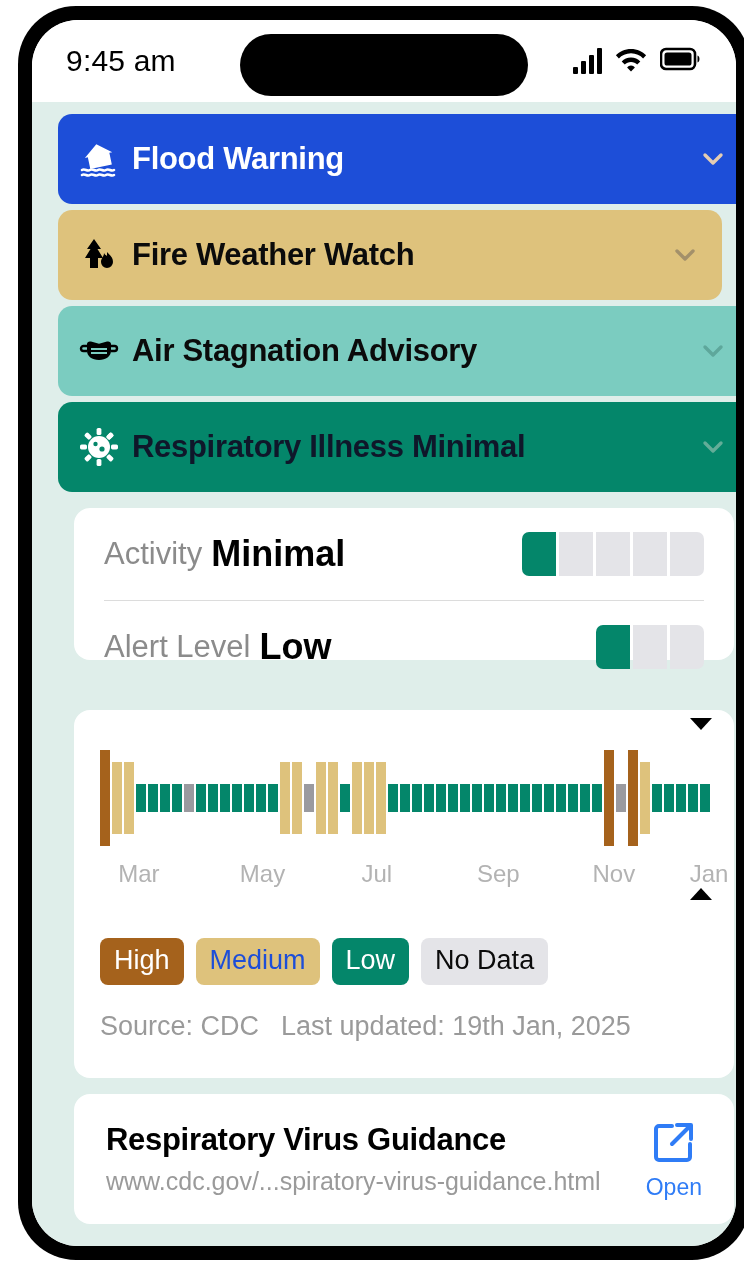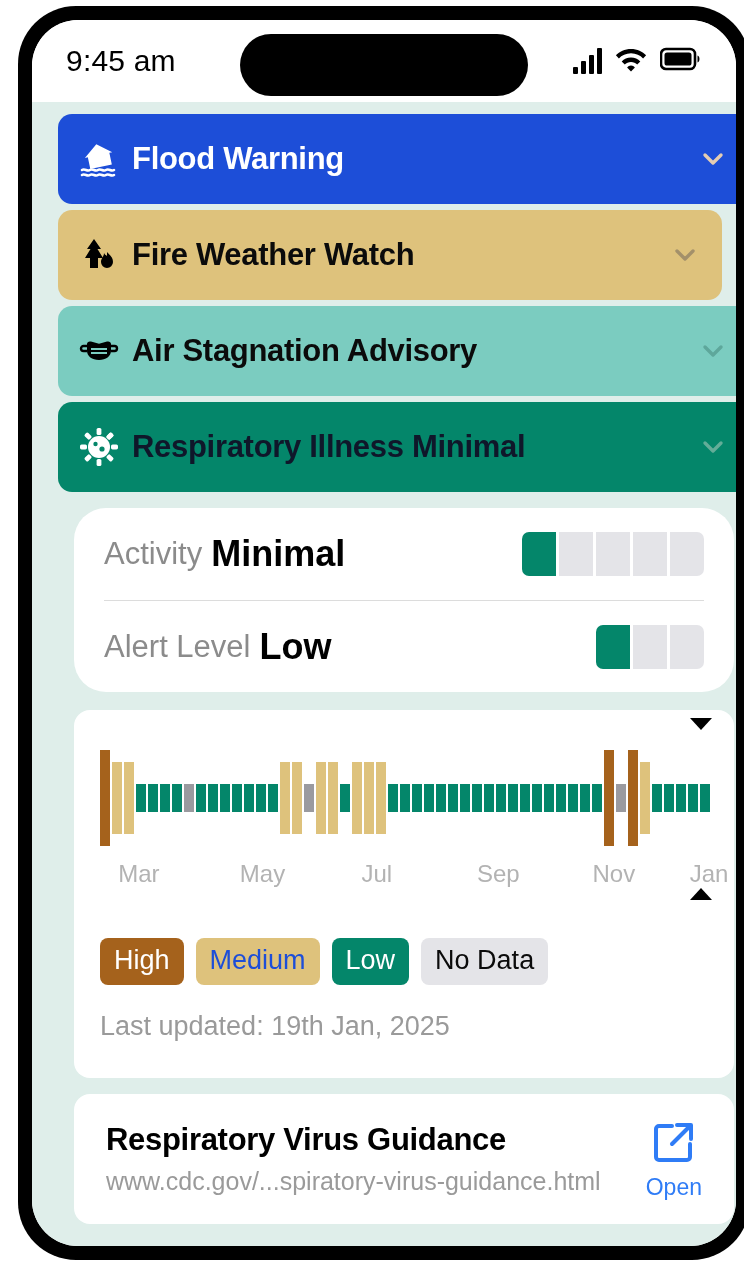--- a/index.html
+++ b/index.html
@@ -109,21 +109,21 @@
     background: #04866a; color:#0f172a; z-index: 2;
   }
 
   
   .card {
     position: absolute;
     left: 42px; width: 660px;
     background: #ffffff;
     border-radius: 16px;
   }
-  .card-levels { top: 406px; height: 184px; padding: 0 30px; border-radius: 32px; }
+  .card-levels { top: 406px; height: 152px; padding: 0 30px; }
   .card-chart  { top: 608px; height: 368px; padding: 0; }
   .card-link   { top: 992px; height: 130px; padding: 0 32px; }
 
   .level-row {
     height: 92px;
     display: flex;
     align-items: center;
   }
   .level-label { font-size: 31px; color: #8b8b8b; font-weight: 400; }
   .level-value { font-size: 36px; color: #000; font-weight: 700; margin-left: 9px; }
@@ -405,20 +405,21 @@
       </div>
 
       <div class="legend">
         <span class="chip chip-high">High</span>
         <span class="chip chip-med">Medium</span>
         <span class="chip chip-low">Low</span>
         <span class="chip chip-nd">No Data</span>
       </div>
 
       <div class="source">
+        <span>Source: CDC</span>
         <span>Last updated: 19th Jan, 2025</span>
       </div>
     </div>
 
     <div class="card card-link">
       <div class="link-inner">
         <div class="link-text">
           <div class="link-title">Respiratory Virus Guidance</div>
           <div class="link-url">www.cdc.gov/...spiratory-virus-guidance.html</div>
         </div>

